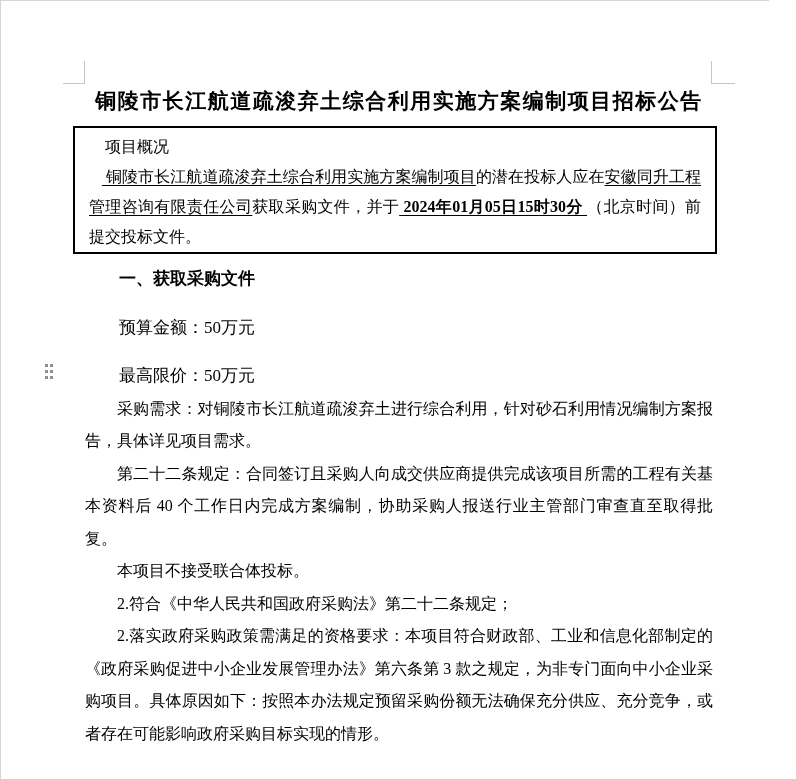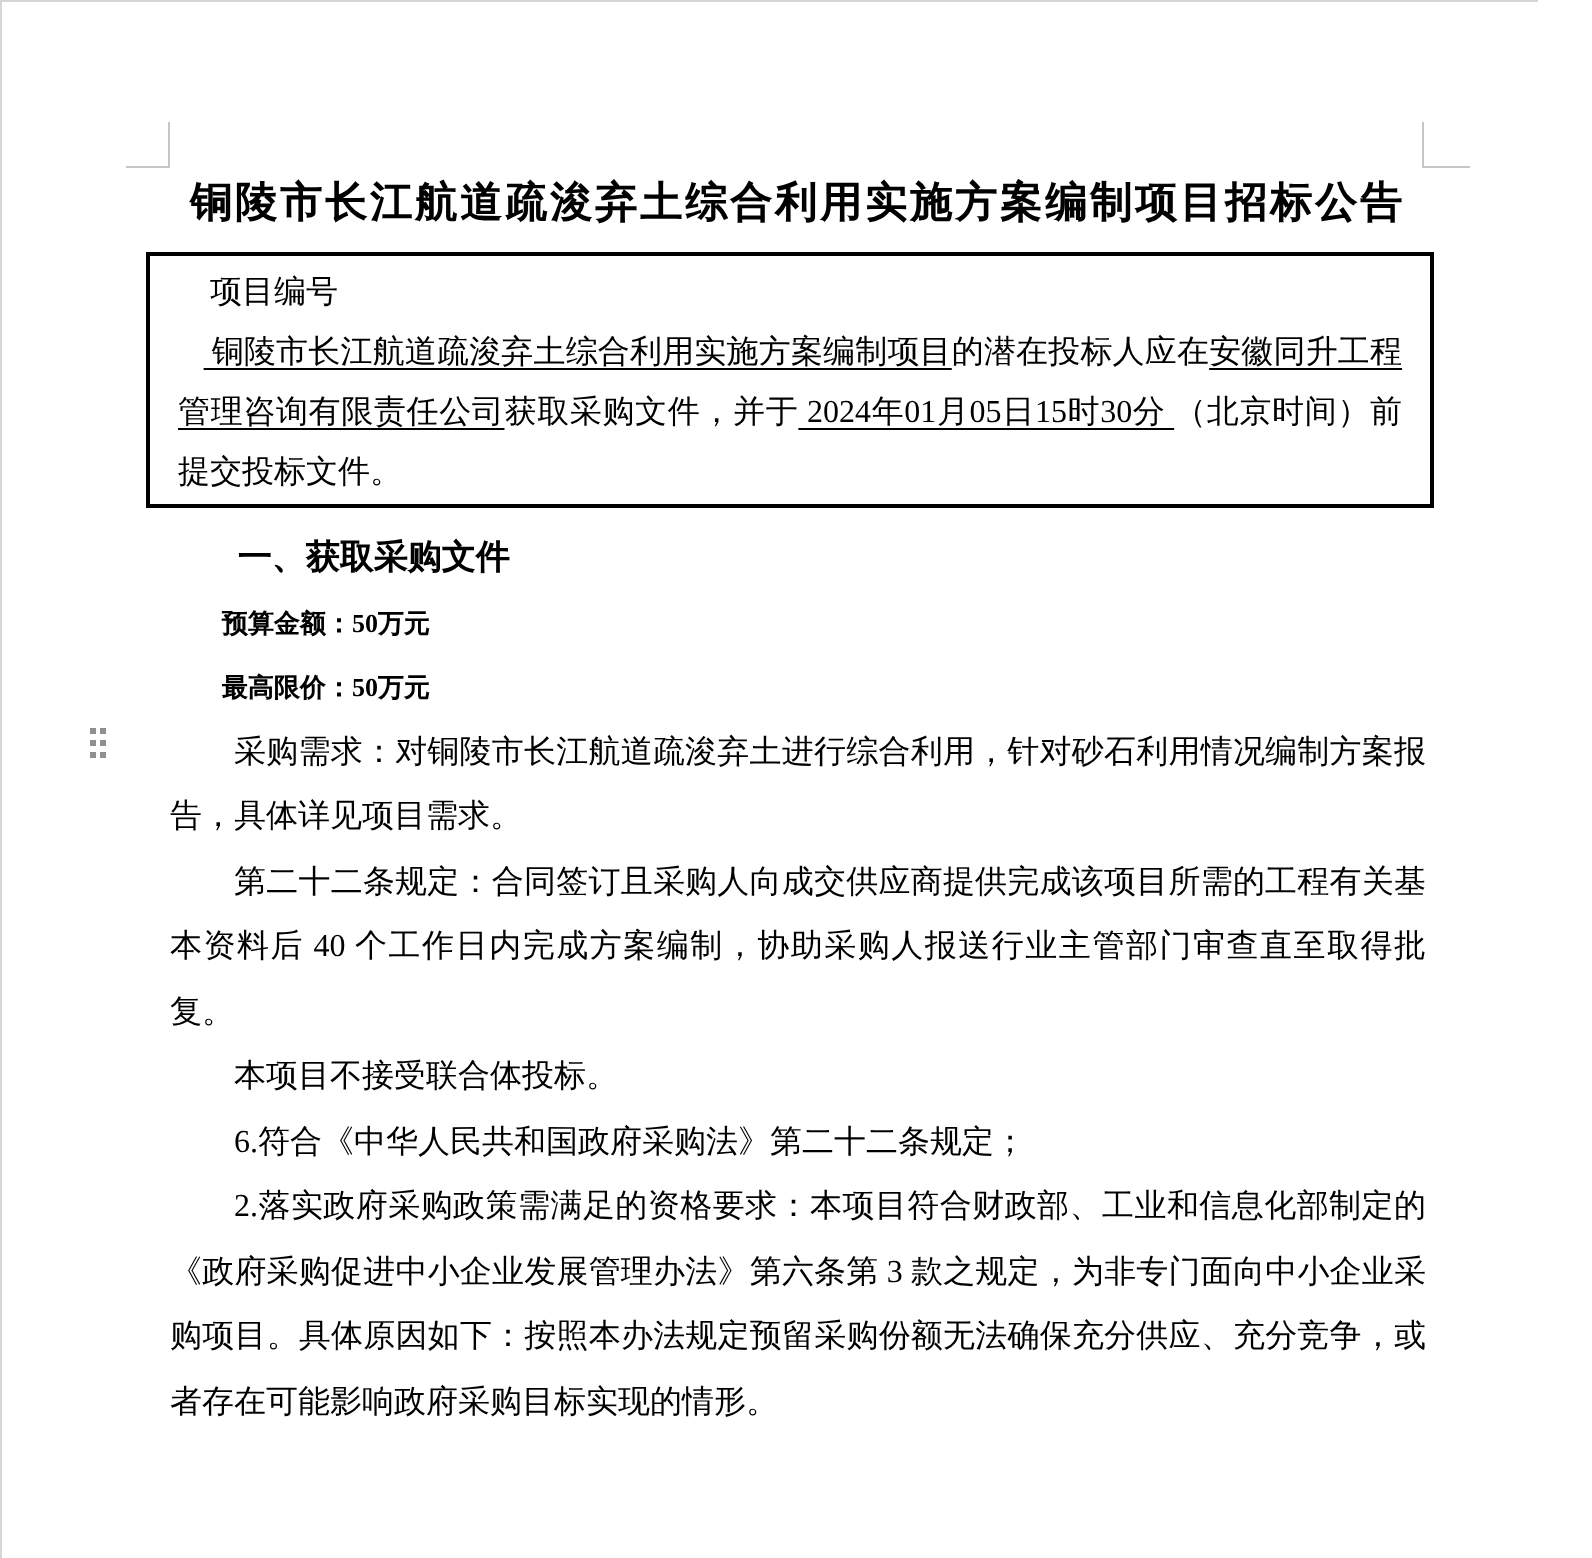--- a/index.html
+++ b/index.html
@@ -35,26 +35,26 @@
 
   .overview-box {
     margin:12px 0 0 -12px; width:644px;
     border:2px solid #000;
     padding:4px 14px 0 14px;
     font-size:16px; line-height:30px;
   }
   .box-heading { text-indent:1em; }
   .box-para { text-indent:0.8em; text-align:justify; }
   .u  { text-decoration:underline; text-underline-offset:3px; }
-  .b  { font-weight:normal; }
+  .b  { font-weight:bold; }
 
   .body-text { margin-top:9px; font-size:16px; line-height:32.5px; }
   .body-text p { text-indent:2em; text-align:justify; }
   .heading { font-weight:bold; font-size:17px; }
-  .field-strong { font-weight:bold; font-size:13px; }
+  .field-strong { font-weight:normal; font-size:17px;margin-top:16px; }
   .lbl-b { font-weight:normal; }
 </style>
 </head>
 <body>
 
 <div class="viewport">
   <div class="page">
 
     <div class="corner-left"></div>
     <div class="corner-right"></div>
@@ -66,41 +66,41 @@
         <i></i>
         <i></i>
         <i></i>
       </div>
 
     <div class="content">
 
       <h1 class="doc-title">铜陵市长江航道疏浚弃土综合利用实施方案编制项目招标公告</h1>
 
       <div class="overview-box">
-        <p class="box-heading">项目编号</p>
+        <p class="box-heading">项目概况</p>
         <p class="box-para"><span class="u">&nbsp;铜陵市长江航道疏浚弃土综合利用实施方案编制项目</span><span>的潜在投标人应在</span><span class="u">安徽同升工程管理咨询有限责任公司</span><span>获取采购文件，并于</span><span class="u b">&nbsp;2024年01月05日15时30分&nbsp;</span><span>（北京时间）前提交投标文件。</span></p>
       </div>
 
       <div class="body-text">
 
         <p class="heading">一、获取采购文件</p>
 
 
 
         <p class="field-strong"><span>预算金额：</span><span>50万元</span></p>
 
         <p class="field-strong"><span>最高限价：</span><span>50万元</span></p>
 
         <p><span class="lbl-b">采购需求：</span><span>对铜陵市长江航道疏浚弃土进行综合利用，针对砂石利用情况编制方案报告，具体详见项目需求。</span></p>
 
         <p><span class="lbl-b">第二十二条规定：</span><span>合同签订且采购人向成交供应商提供完成该项目所需的工程有关基本资料后 40 个工作日内完成方案编制，协助采购人报送行业主管部门审查直至取得批复。</span></p>
 
         <p>本项目不接受联合体投标。</p>
 
 
-        <p>6.符合《中华人民共和国政府采购法》第二十二条规定；</p>
+        <p>2.符合《中华人民共和国政府采购法》第二十二条规定；</p>
 
         <p><span class="lbl-b">2.</span><span class="lbl-b">落实政府采购政策需满足的资格要求：</span><span>本项目符合财政部、工业和信息化部制定的《政府采购促进中小企业发展管理办法》第六条第 3 款之规定，为非专门面向中小企业采购项目。具体原因如下：按照本办法规定预留采购份额无法确保充分供应、充分竞争，或者存在可能影响政府采购目标实现的情形。</span></p>
 
       </div>
     </div>
   </div>
 </div>
 
 </body></html>

